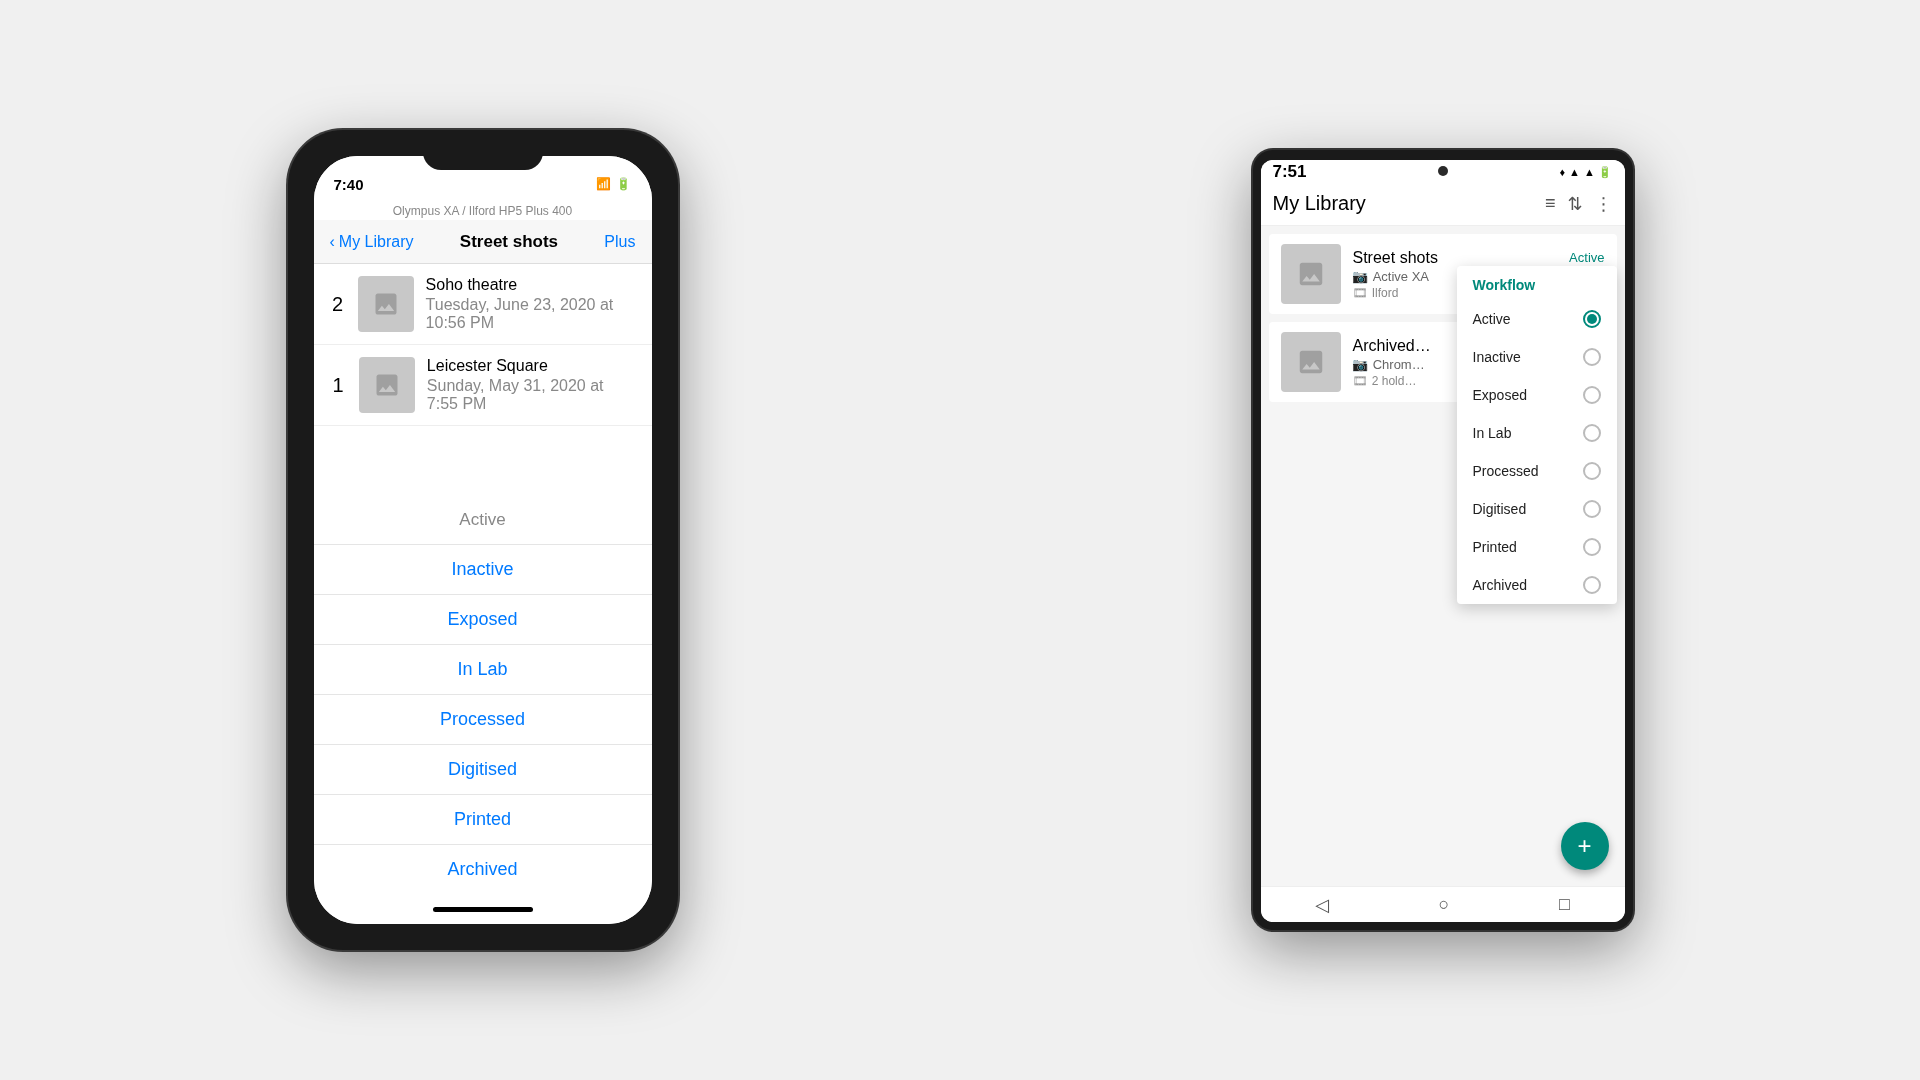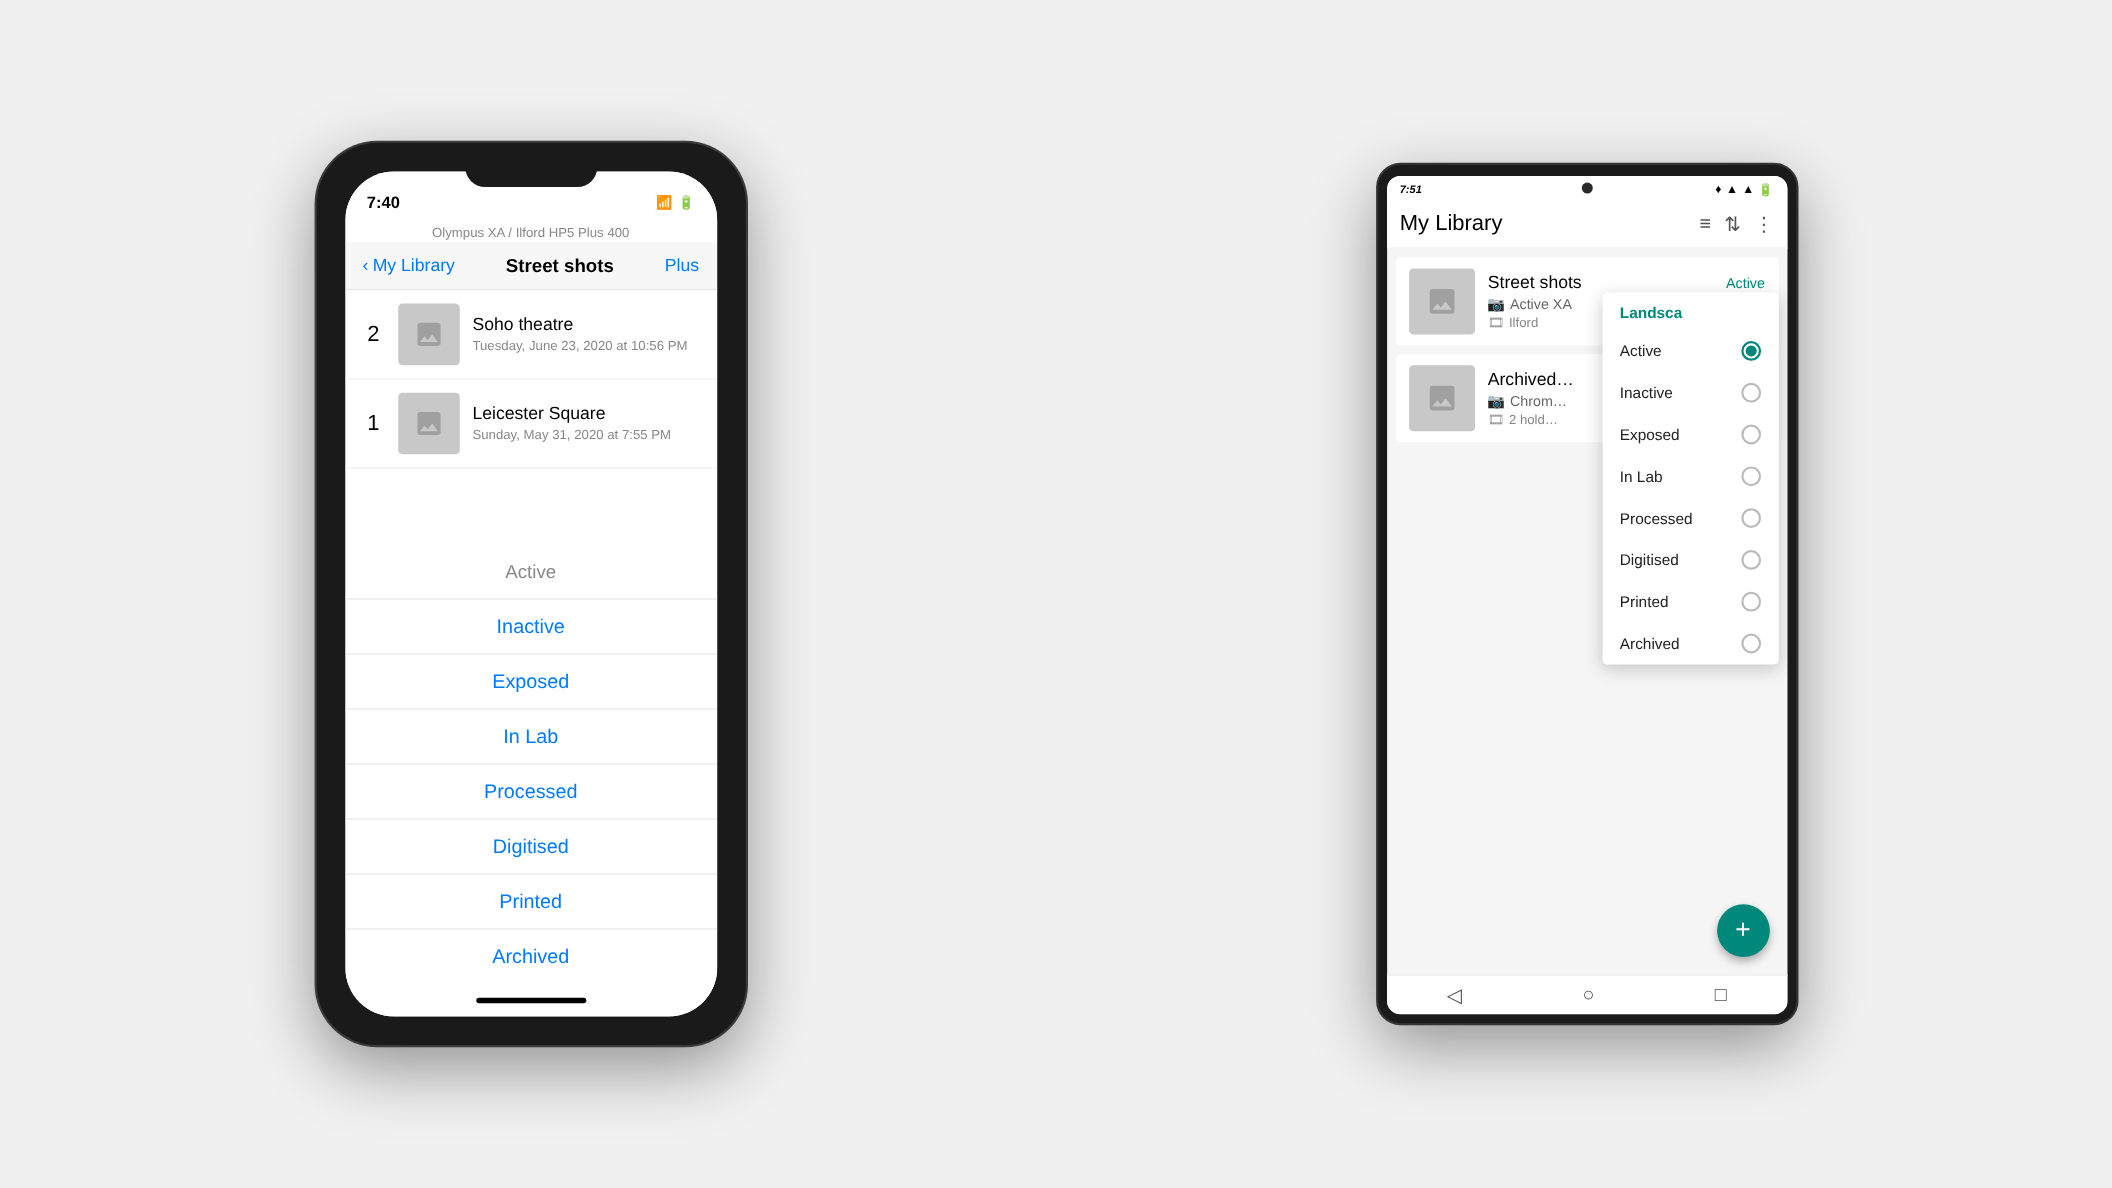--- a/index.html
+++ b/index.html
@@ -140,21 +140,21 @@
       width: 28px;
       height: 28px;
       fill: #a0a0a0;
     }
     .iphone-item-info h3 {
       font-size: 16px;
       font-weight: 500;
       color: #000;
     }
     .iphone-item-info p {
-      font-size: 12px;
+      font-size: 16px;
       color: #888;
       margin-top: 2px;
     }
     .iphone-action-sheet {
       background: #f2f2f7;
       flex-shrink: 0;
     }
     .iphone-action-sheet-group {
       background: #fff;
       margin: 0;
@@ -229,24 +229,23 @@
     .android-status-bar {
       background: #fff;
       height: 24px;
       display: flex;
       align-items: center;
       justify-content: space-between;
       padding: 0 12px;
       flex-shrink: 0;
     }
     .android-time {
-      font-size: 10px;
+      font-size: 17px;
       font-weight: 600;
       color: #000;
-      font-style: italic;
     }
     .android-status-icons {
       display: flex;
       gap: 4px;
       align-items: center;
       font-size: 11px;
       color: #000;
     }
     .android-header {
       background: #fff;
@@ -559,21 +558,21 @@
           </div>
           <div class="android-item-sub2">
             <span>🎞</span>
             <span>2 hold…</span>
           </div>
         </div>
       </div>
 
       <div class="android-dropdown">
         <div class="dropdown-header">
-          <span class="dropdown-header-text">Landsca</span>
+          <span class="dropdown-header-text">Workflow</span>
         </div>
         <div class="dropdown-item">
           <span class="dropdown-item-label">Active</span>
           <div class="radio-circle selected"></div>
         </div>
         <div class="dropdown-item">
           <span class="dropdown-item-label">Inactive</span>
           <div class="radio-circle"></div>
         </div>
         <div class="dropdown-item">

